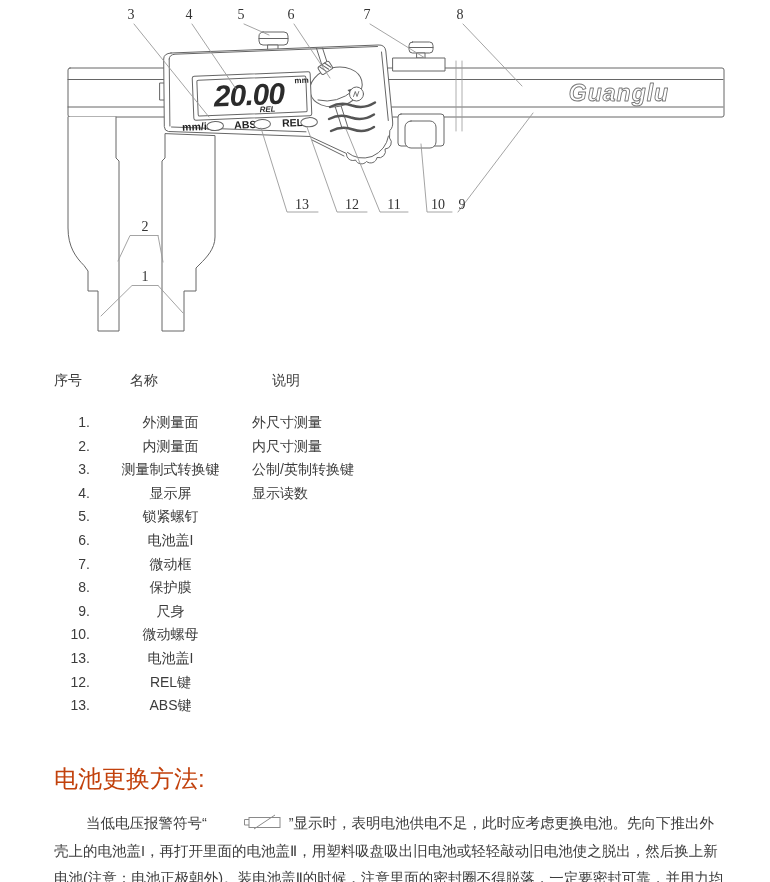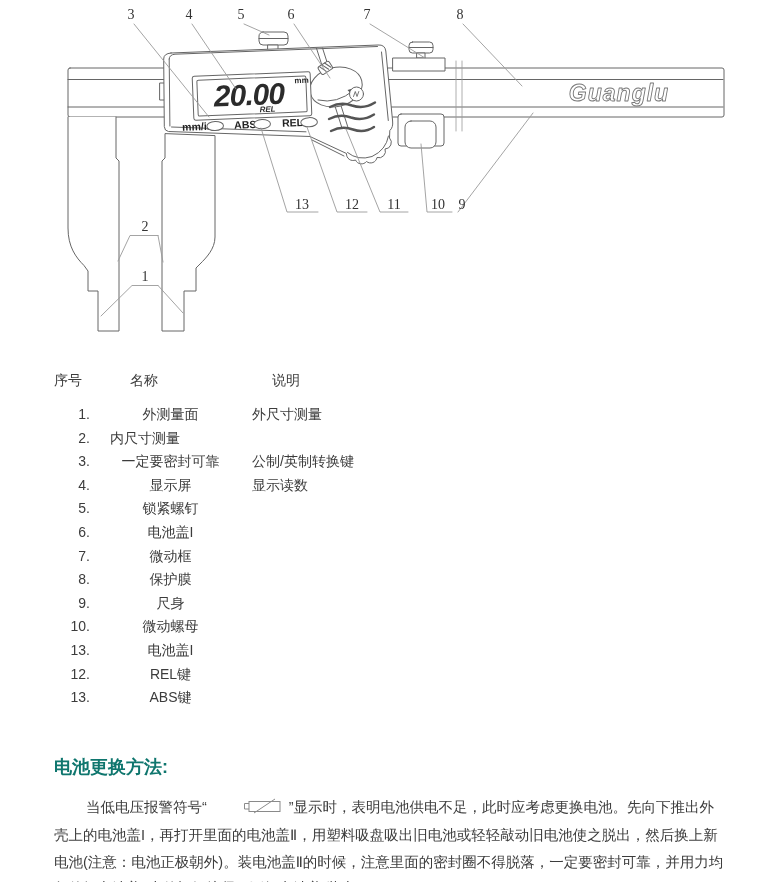--- a/index.html
+++ b/index.html
@@ -2,29 +2,29 @@
 <html><head>
 <meta charset="utf-8">
 <style>
   html,body{margin:0;padding:0;background:#ffffff;}
   body{width:770px;height:882px;overflow:hidden;font-family:"Liberation Sans",sans-serif;color:#3c3c3c;}
   svg text{font-family:"Liberation Sans",sans-serif;}
   .callout{font-family:"Liberation Serif",serif;font-size:14px;fill:#333;}
   .diagram{display:block;}
   
   .parts{margin:9px 0 0 54px;font-size:14px;color:#3c3c3c;}
-  .parts .hdr{display:grid;grid-template-columns:36px 142px auto;line-height:22px;margin-bottom:12px;}
+  .parts .hdr{display:grid;grid-template-columns:36px 142px auto;line-height:22px;margin-bottom:20px;}
   .hdr .h-name{padding-left:40px;}
   .hdr .h-desc{padding-left:40px;}
   .row{display:grid;grid-template-columns:36px 142px auto;line-height:23.6px;}
   .row .no{text-align:right;}
   .row .nm{padding-left:19px;text-align:center;}
   .row .ds{padding-left:20px;}
   
-  .bat-head{margin:45px 0 0 54px;font-size:18px;font-weight:bold;color:#0f766e;}
+  .bat-head{margin:45px 0 0 54px;font-size:24px;font-weight:normal;color:#c2410c;}
   .bat-para{margin:15px 0 0 54px;width:670px;font-size:14.5px;line-height:26.5px;color:#3c3c3c;text-indent:2.2em;}
   .bat-icon{display:inline-block;vertical-align:-2px;margin:0 3px;}
 </style>
 </head>
 <body>
 
 <svg class="diagram" width="770" height="360" viewBox="0 0 770 360" xmlns="http://www.w3.org/2000/svg">
   <g fill="none" stroke="#666" stroke-width="1" stroke-linejoin="round" stroke-linecap="round">
 
     <g>
@@ -156,25 +156,26 @@
     <span class="h-name">名称</span>
     <span class="h-desc">说明</span>
   </div>
   <div class="row">
       <span class="no">1.</span>
       <span class="nm">外测量面</span>
       <span class="ds">外尺寸测量</span>
     </div>
   <div class="row">
       <span class="no">2.</span>
+      <span class="nm">内测量面</span>
       <span class="ds">内尺寸测量</span>
     </div>
   <div class="row">
       <span class="no">3.</span>
-      <span class="nm">一定要密封可靠</span>
+      <span class="nm">测量制式转换键</span>
       <span class="ds">公制/英制转换键</span>
     </div>
   <div class="row">
       <span class="no">4.</span>
       <span class="nm">显示屏</span>
       <span class="ds">显示读数</span>
     </div>
   <div class="row">
       <span class="no">5.</span>
       <span class="nm">锁紧螺钉</span>

